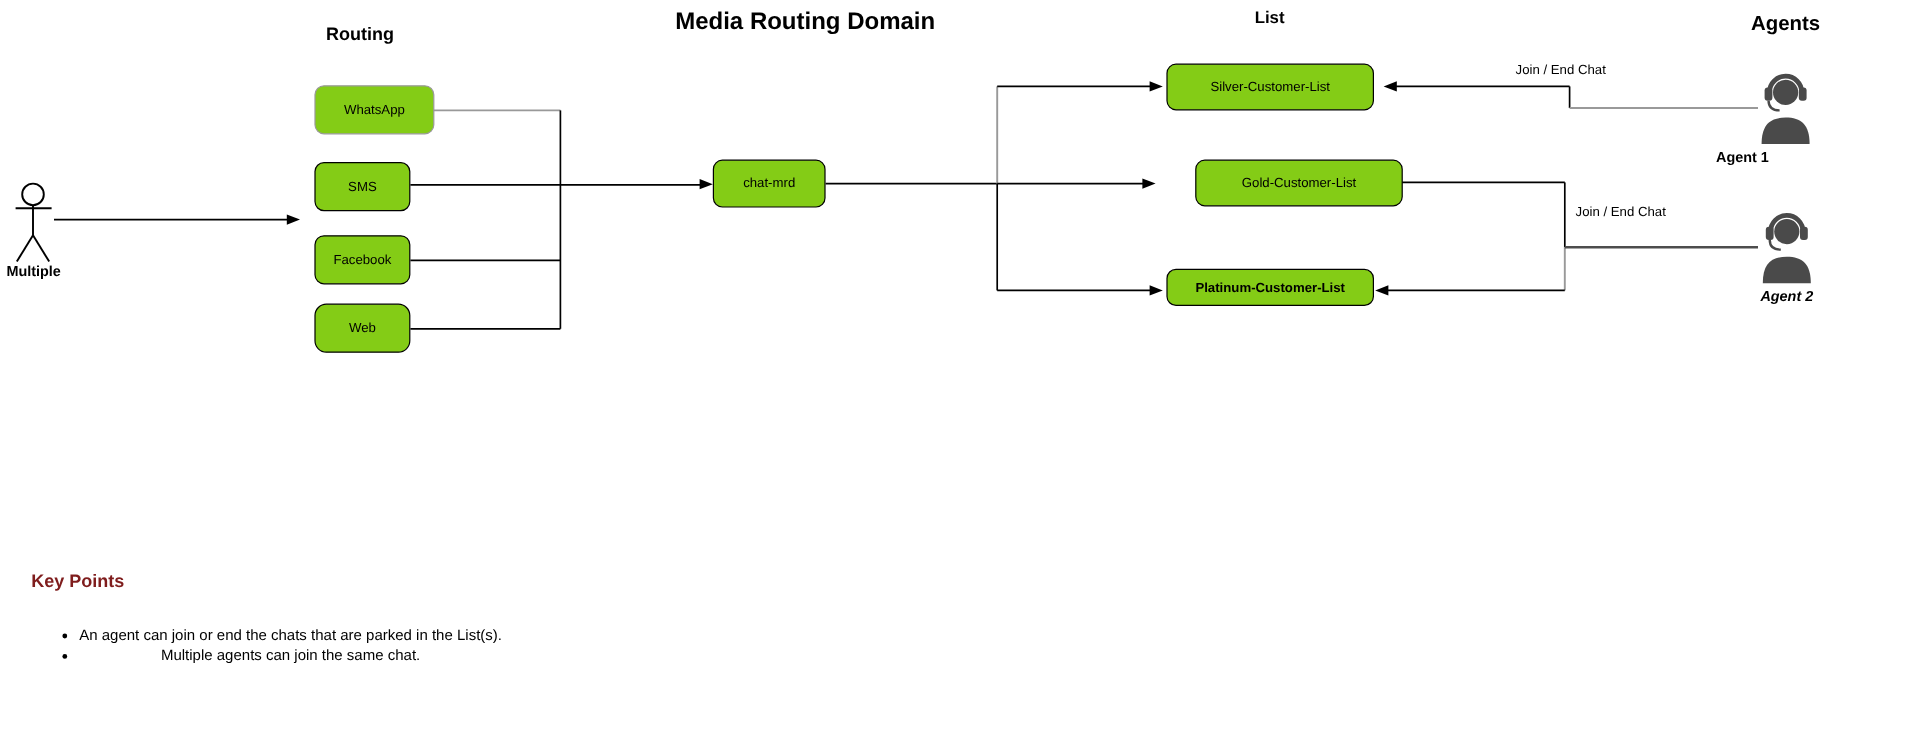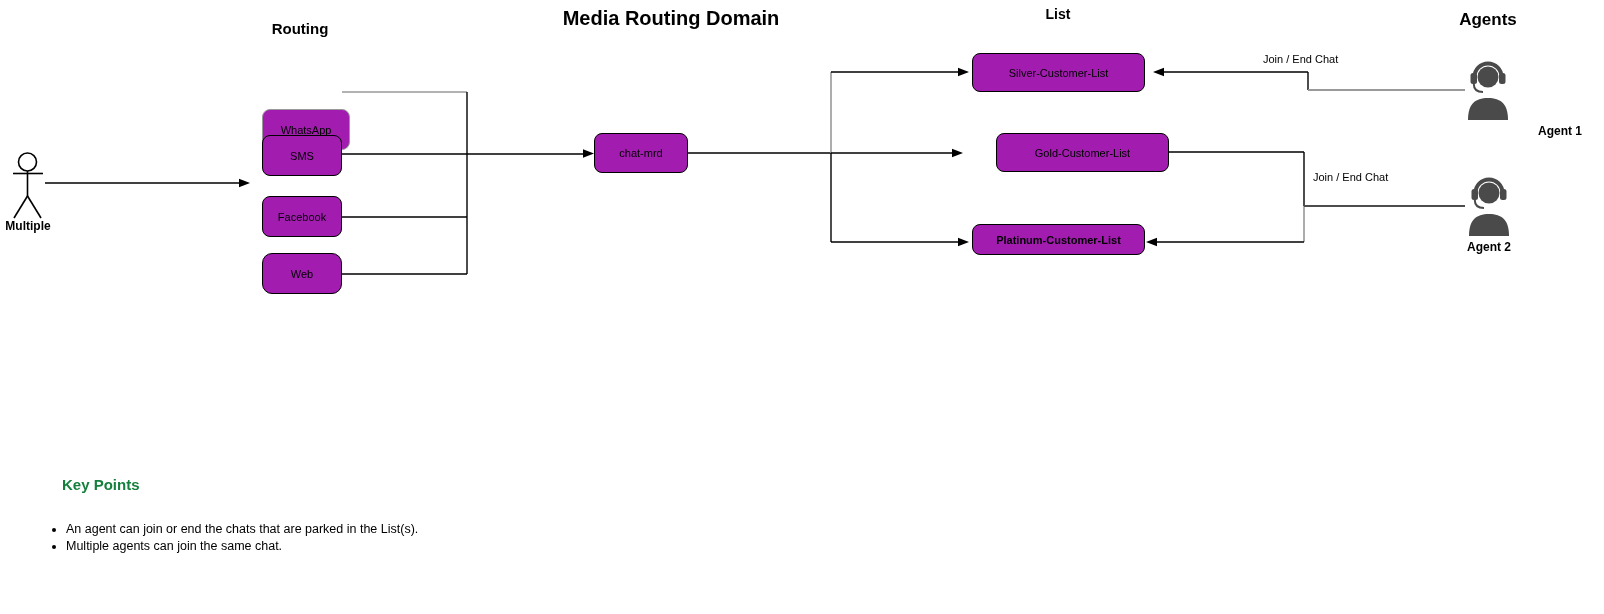--- a/index.html
+++ b/index.html
@@ -25,21 +25,21 @@
   .section-title {
     position: absolute;
     transform: translateX(-50%);
     font-weight: bold;
     color: #000;
     white-space: nowrap;
   }
   .node {
     position: absolute;
     box-sizing: border-box;
-    background: #a21caf;
+    background: #84cc16;
     border: 1.4px solid #000000;
     border-radius: 8px;
     display: flex;
     align-items: center;
     justify-content: center;
     font-size: 11px;
     color: #000;
     white-space: nowrap;
   }
   .node.gray-border { border-color: #999999; }
@@ -56,34 +56,33 @@
     font-size: 12px;
     color: #000;
     white-space: nowrap;
   }
   .keypoints-heading {
     position: absolute;
     left: 26px;
     top: 476px;
     font-size: 15px;
     font-weight: bold;
-    color: #15803d;
-    margin-left: 36px;
+    color: #7f1d1d;
   }
   .keypoints-list {
     position: absolute;
     left: 48px;
     top: 521px;
     margin: 0;
     padding: 0 0 0 18px;
     font-size: 12.5px;
     line-height: 16.5px;
     color: #000;
   }
-  .keypoints-list li { padding: 0; margin: 0; }
+  .keypoints-list li { padding: 0; margin: 0; text-align: center; }
 </style>
 </head>
 <body>
 
 <div id="canvas">
 
   <svg class="overlay" viewBox="0 0 1604 614" xmlns="http://www.w3.org/2000/svg">
 
     <g stroke="#000" stroke-width="1.4" fill="#000">
       <line x1="45" y1="183" x2="240" y2="183"></line>
@@ -159,37 +158,37 @@
       <rect x="37" y="13" width="6.5" height="11" rx="2.5"></rect>
       <path d="M11.8 24 C11.8 30 16 32 21 32" fill="none" stroke="#4a4a4a" stroke-width="2"></path>
     </g>
   </svg>
 
   <div class="section-title" style="left:300px; top:20px; font-size:15px;">Routing</div>
   <div class="section-title" style="left:643px; top:7px; font-size:20px;margin-left:28px;">Media Routing Domain</div>
   <div class="section-title" style="left:1058px; top:6px; font-size:14px;">List</div>
   <div class="section-title" style="left:1488px; top:10px; font-size:17px;">Agents</div>
 
-  <div class="node gray-border" style="left:262px; top:71px; width:88px; height:41px;margin-top:38px;">WhatsApp</div>
+  <div class="node gray-border" style="left:262px; top:71px; width:100px; height:41px;">WhatsApp</div>
   <div class="node" style="left:262px; top:135px; width:80px; height:41px;">SMS</div>
   <div class="node" style="left:262px; top:196px; width:80px; height:41px;">Facebook</div>
   <div class="node" style="left:262px; top:253px; width:80px; height:41px;border-radius:10px;">Web</div>
 
   <div class="node" style="left:594px; top:133px; width:94px; height:40px;">chat-mrd</div>
 
   <div class="node" style="left:972px; top:53px; width:173px; height:39px;">Silver-Customer-List</div>
   <div class="node" style="left:972px; top:133px; width:173px; height:39px;margin-left:24px;">Gold-Customer-List</div>
   <div class="node" style="left:972px; top:224px; width:173px; height:31px;font-weight:bold;">Platinum-Customer-List</div>
 
   <div class="edge-label" style="left:1263px; top:53px;">Join / End Chat</div>
   <div class="edge-label" style="left:1313px; top:171px;">Join / End Chat</div>
 
   <div class="figure-label" style="left:28px; top:219px;">Multiple</div>
-  <div class="figure-label" style="left:1560px; top:124px;">Agent 1</div>
-  <div class="figure-label" style="left:1489px; top:240px;">Agent 2</div>
+  <div class="figure-label" style="left:1452px; top:124px;">Agent 1</div>
+  <div class="figure-label" style="left:1489px; top:240px;font-style:italic;">Agent 2</div>
 
   <div class="keypoints-heading">Key Points</div>
   <ul class="keypoints-list">
     <li>An agent can join or end the chats that are parked in the List(s).</li>
     <li>Multiple agents can join the same chat.</li>
   </ul>
 
 </div>
 
 </body></html>

